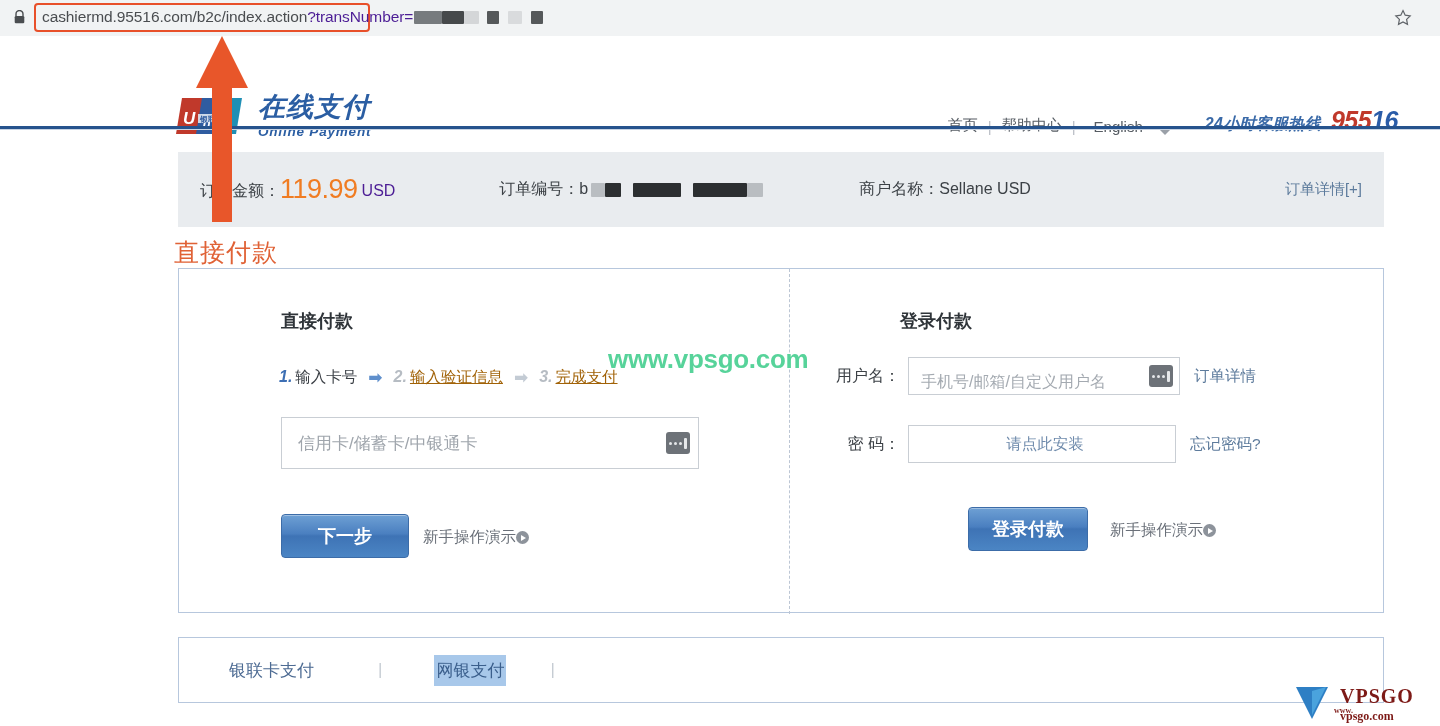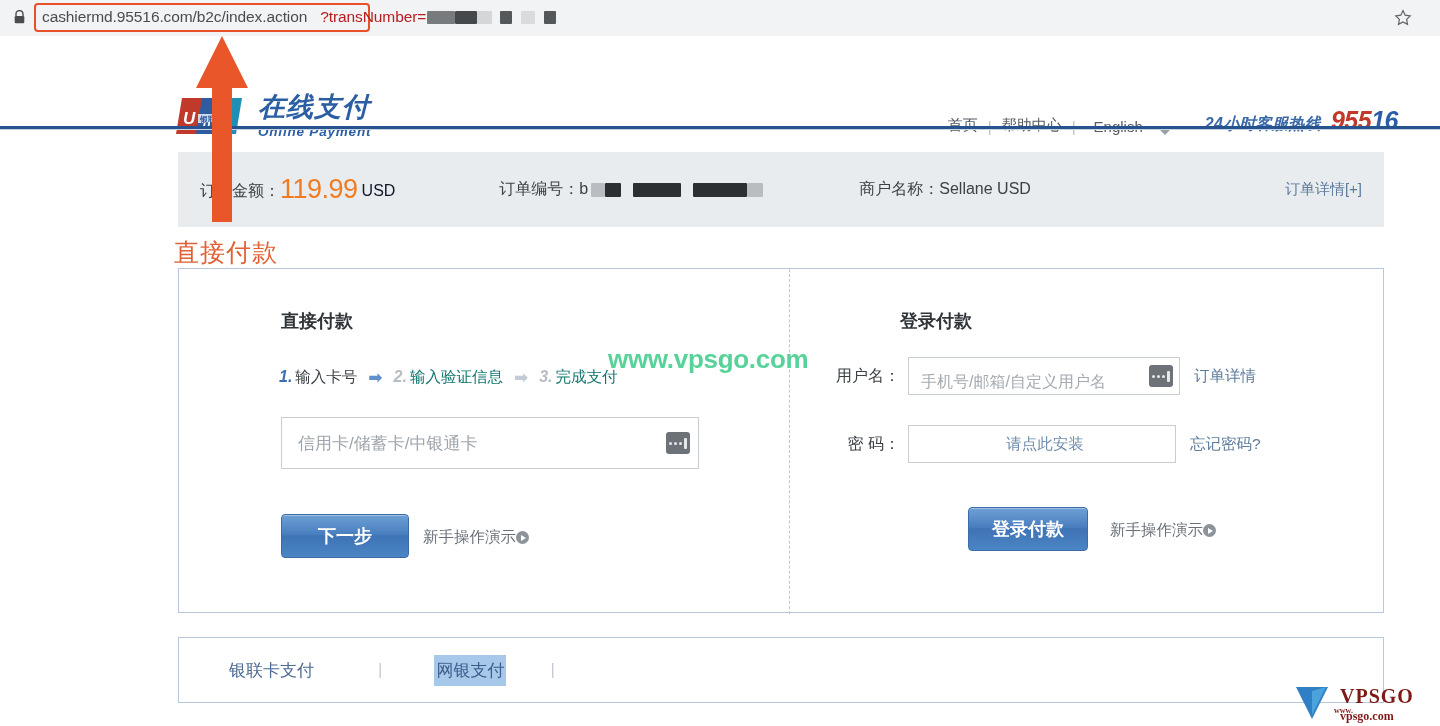--- a/index.html
+++ b/index.html
@@ -24,21 +24,21 @@
     position: absolute; left: 34px; top: 3px; height: 29px;
     border: 2.5px solid #e8502a; border-radius: 4px;
     width: 336px;
   }
   .url-text {
     position: absolute; left: 42px; top: 8px;
     font-size: 15.5px; color: #26292b; white-space: nowrap;
     letter-spacing: -0.1px;
   }
   .url-text .dim { color: #4a4d50; }
-  .url-text .grey { color: #b91c1c; margin-left: 13px; }
+  .url-text .grey { color: #4c1d95; }
   .redact {
     display: inline-block; vertical-align: middle;
     height: 13px; border-radius: 1px;
   }
   .blk-a { width: 28px; background: #777b7e; margin-left: 1px; }
   .blk-b { width: 22px; background: #46494b; }
   .blk-c { width: 15px; background: #d4d6d8; }
   .blk-d { width: 12px; background: #55585a; margin-left: 8px; }
   .blk-e { width: 14px; background: #d9dbdd; margin-left: 9px; }
   .blk-f { width: 12px; background: #55585a; margin-left: 9px; }
@@ -99,21 +99,21 @@
     position: absolute; left: 178px; top: 152px; width: 1206px; height: 75px;
     background: #e9ecef;
     display: flex; align-items: center;
   }
   .order-item { font-size: 16px; color: #3c4146; white-space: nowrap; }
   .order-label { color: #3c4146; }
   .amount {
     color: #f07c22; font-size: 27px; font-weight: normal;
     vertical-align: -2px; letter-spacing: -0.5px;
   }
-  .amount-cur { color: #0f172a; font-size: 16px; margin-left: 4px; }
+  .amount-cur { color: #4c1d95; font-size: 16px; margin-left: 4px; }
   .ord-blk { display: inline-block; vertical-align: middle; height: 14px; border-radius: 1px; }
   .ob1 { width: 14px; background: #b9bdc1; margin-left: 3px; }
   .ob2 { width: 16px; background: #2c2f31; }
   .ob3 { width: 48px; background: #2c2f31; margin-left: 12px; }
   .ob4 { width: 54px; background: #2c2f31; margin-left: 12px; }
   .ob5 { width: 16px; background: #b9bdc1; }
   .order-detail-link {
     position: absolute; right: 22px; font-size: 15px; color: #5d7b9c; cursor: pointer;
   }
 
@@ -134,21 +134,21 @@
   }
   .steps {
     position: absolute; display: flex; align-items: center;
     font-size: 15.5px; white-space: nowrap;
   }
   .step { display: flex; align-items: baseline; }
   .step .num { font-style: italic; font-weight: bold; font-size: 16px; margin-right: 3px; }
   .step-active .num { color: #3d6fb4; }
   .step-active .txt { color: #3a3f45; }
   .step-idle .num { color: #b6bcc3; }
-  .step-idle .txt { color: #0f766e; }
+  .step-idle .txt { color: #a16207; text-decoration: underline; }
   .step-arrow {
     margin: 0 11px; color: #5f8fcc; font-size: 17px; font-weight: bold;
   }
   .step-arrow.idle { color: #c3cbd4; }
 
   .card-input {
     position: absolute; left: 102px; top: 148px; width: 418px; height: 52px;
     border: 1px solid #c9ced4; background: #fff;
     display: flex; align-items: center; padding: 0 8px 0 16px;
   }

